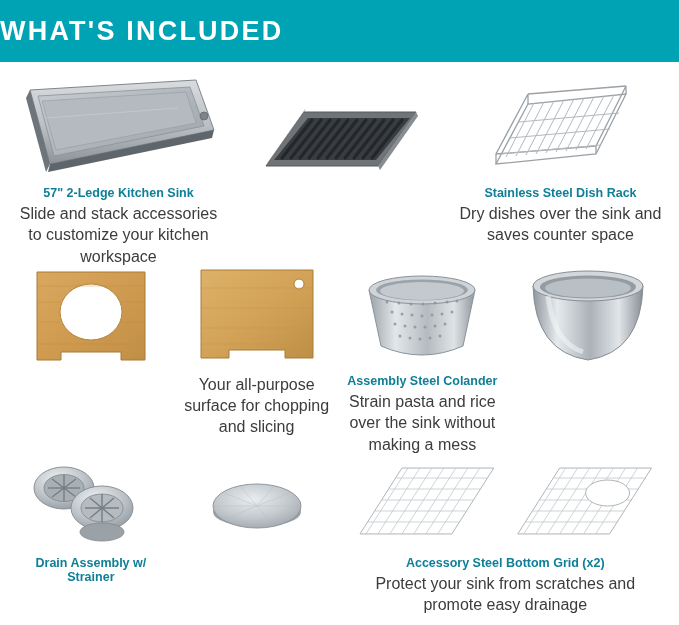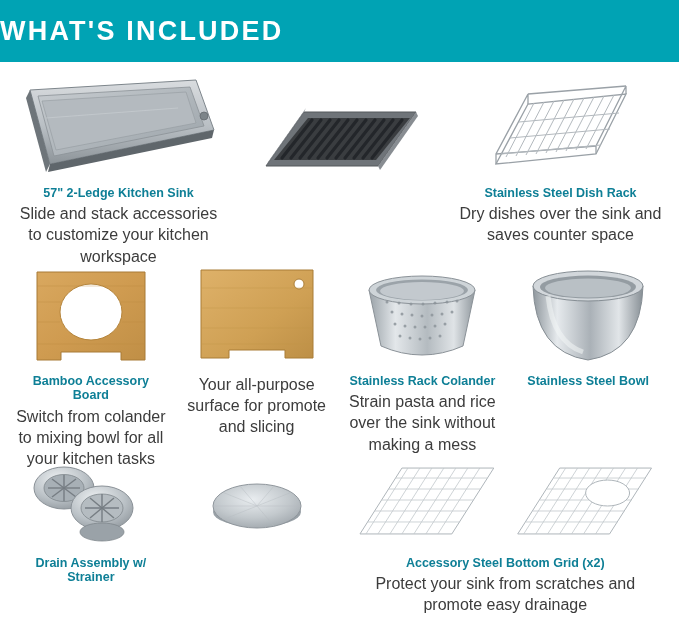--- a/index.html
+++ b/index.html
@@ -197,24 +197,20 @@
           <g stroke="#bb8b3f" stroke-width="0.7" opacity="0.55">
             <line x1="16" y1="30" x2="124" y2="30"></line>
             <line x1="16" y1="46" x2="40" y2="46"></line>
             <line x1="100" y1="46" x2="124" y2="46"></line>
             <line x1="16" y1="66" x2="39" y2="66"></line>
             <line x1="101" y1="66" x2="124" y2="66"></line>
             <line x1="16" y1="88" x2="124" y2="88"></line>
           </g>
         </svg>
       </div>
-      <div class="caption">
-        <div class="item-title">Bamboo Accessory Board</div>
-        <div class="item-desc">Switch from colander to mixing bowl for all your kitchen tasks</div>
-      </div>
     </div>
 
     <div class="cell w-quarter">
       <div class="art">
         <svg width="140" height="118" viewBox="0 0 140 118">
           <defs>
             <linearGradient id="bamboo2" x1="0" y1="0" x2="1" y2="1">
               <stop offset="0%" stop-color="#deb169"></stop>
               <stop offset="60%" stop-color="#cfa054"></stop>
               <stop offset="100%" stop-color="#bd8f46"></stop>
@@ -224,21 +220,21 @@
           <circle cx="112" cy="28" r="5" fill="#ffffff" stroke="#ad7f38" stroke-width="1"></circle>
           <g stroke="#c09446" stroke-width="0.8" opacity="0.5">
             <line x1="14" y1="32" x2="126" y2="32"></line>
             <line x1="14" y1="52" x2="126" y2="52"></line>
             <line x1="14" y1="72" x2="126" y2="72"></line>
             <line x1="14" y1="88" x2="126" y2="88"></line>
           </g>
         </svg>
       </div>
       <div class="caption">
-        <div class="item-desc">Your all-purpose surface for promote and slicing</div>
+        <div class="item-desc">Your all-purpose surface for chopping and slicing</div>
       </div>
     </div>
 
     <div class="cell w-quarter">
       <div class="art">
         <svg width="150" height="118" viewBox="0 0 150 118">
           <defs>
             <linearGradient id="steel1" x1="0" y1="0" x2="1" y2="0">
               <stop offset="0%" stop-color="#9aa2a8"></stop>
               <stop offset="25%" stop-color="#e3e7ea"></stop>
@@ -274,21 +270,21 @@
               <circle cx="52" cy="47" r="1.5"></circle>
               <circle cx="64" cy="48" r="1.5"></circle>
             <circle cx="76" cy="48" r="1.5"></circle>
               <circle cx="88" cy="47" r="1.5"></circle>
               <circle cx="100" cy="46" r="1.5"></circle>
             <circle cx="110" cy="45" r="1.5"></circle>
           </g>
         </svg>
       </div>
       <div class="caption">
-        <div class="item-title">Stainless Rack Colander</div>
+        <div class="item-title">Assembly Steel Colander</div>
         <div class="item-desc">Strain pasta and rice over the sink without making a mess</div>
       </div>
     </div>
 
     <div class="cell w-quarter">
       <div class="art">
         <svg width="150" height="118" viewBox="0 0 150 118">
           <defs>
             <linearGradient id="steel2" x1="0" y1="0" x2="1" y2="0">
               <stop offset="0%" stop-color="#8f979d"></stop>
@@ -299,21 +295,20 @@
             </linearGradient>
           </defs>
           <path d="M20 30 Q22 96 75 104 Q128 96 130 30 Z" fill="url(#steel2)" stroke="#868e94" stroke-width="1"></path>
           <ellipse cx="75" cy="30" rx="55" ry="15" fill="#d2d7db" stroke="#868e94" stroke-width="1"></ellipse>
           <ellipse cx="75" cy="31" rx="48" ry="11.5" fill="#949ca2"></ellipse>
           <ellipse cx="75" cy="32" rx="43" ry="9.5" fill="#b9c0c5"></ellipse>
           <path d="M35 40 Q40 86 70 96" fill="none" stroke="#f2f5f6" stroke-width="5" opacity="0.55"></path>
         </svg>
       </div>
       <div class="caption">
-        <div class="item-title">Stainless Steel Bowl</div>
       </div>
     </div>
   </div>
 
   <div class="row row-3">
 
     <div class="cell w-quarter">
       <div class="art">
         <svg width="150" height="108" viewBox="0 0 150 108">
           <defs>

